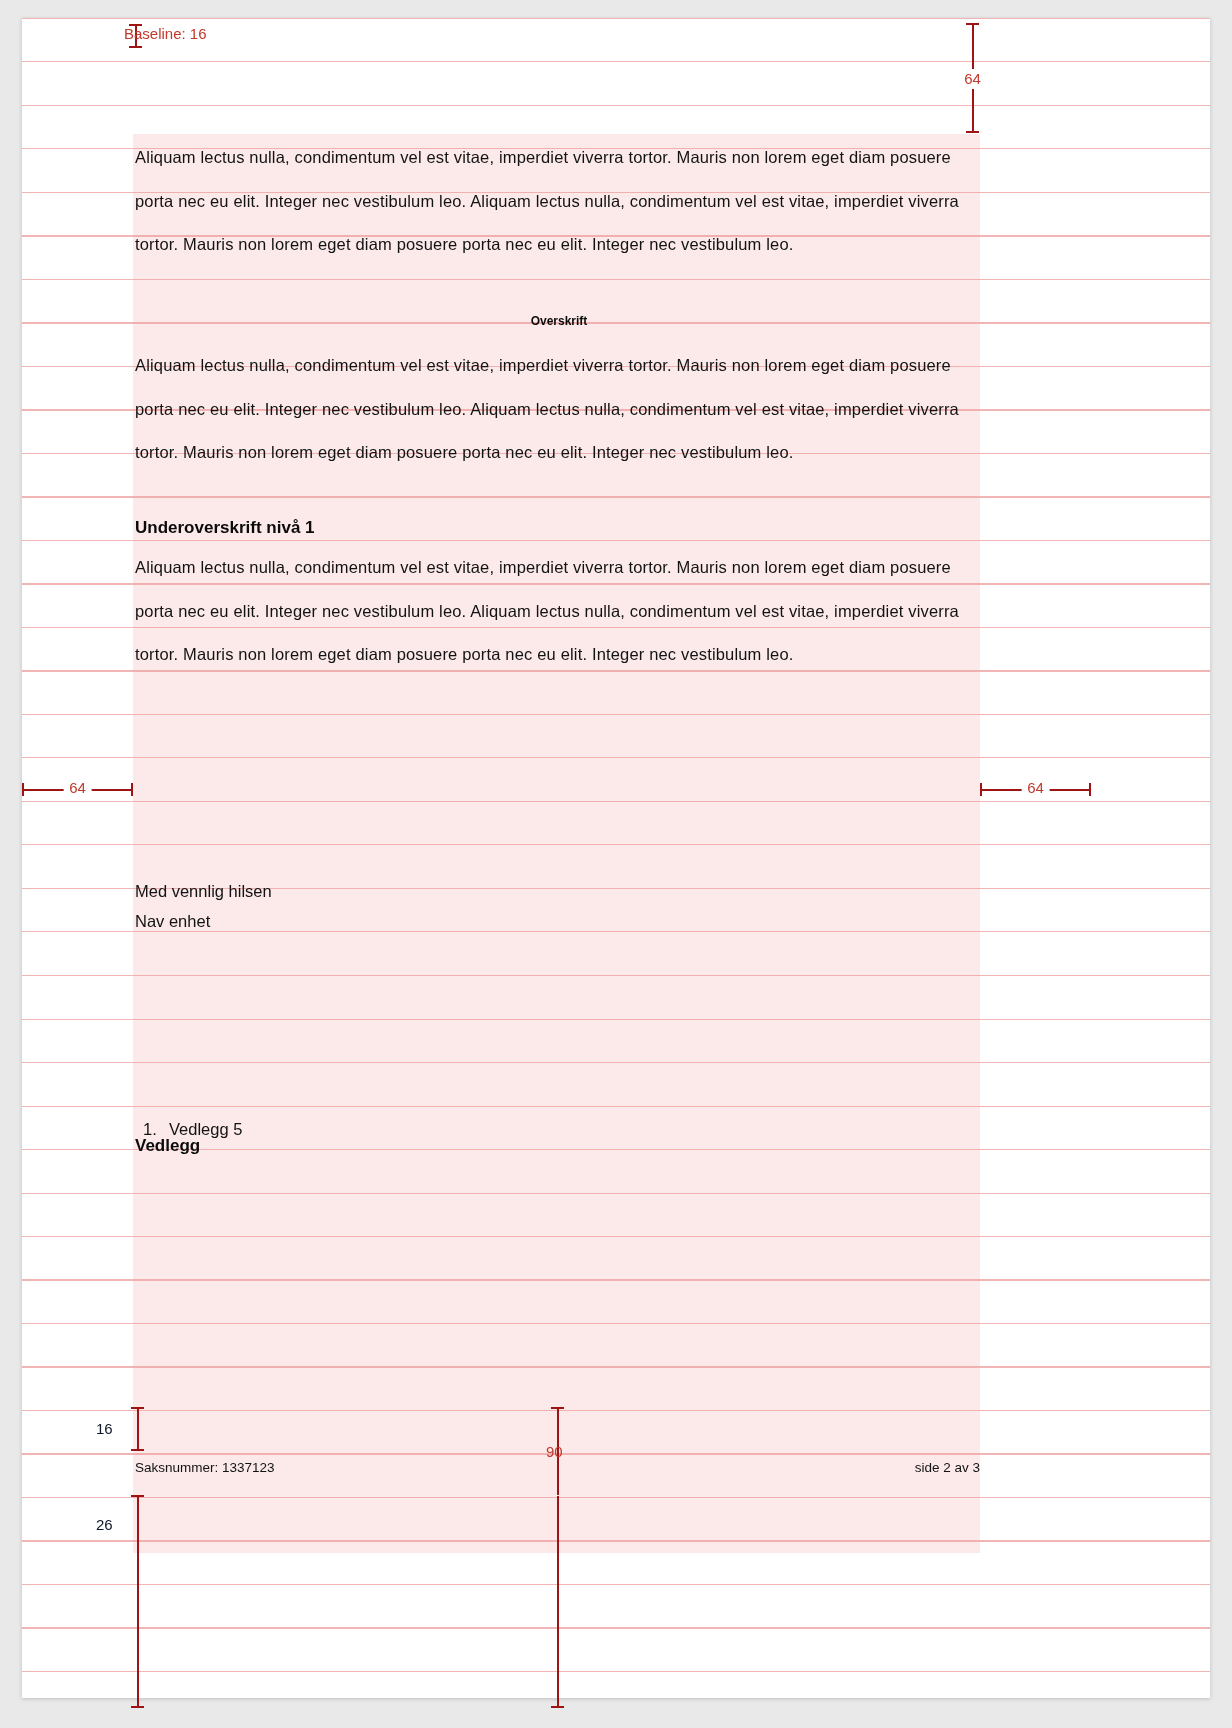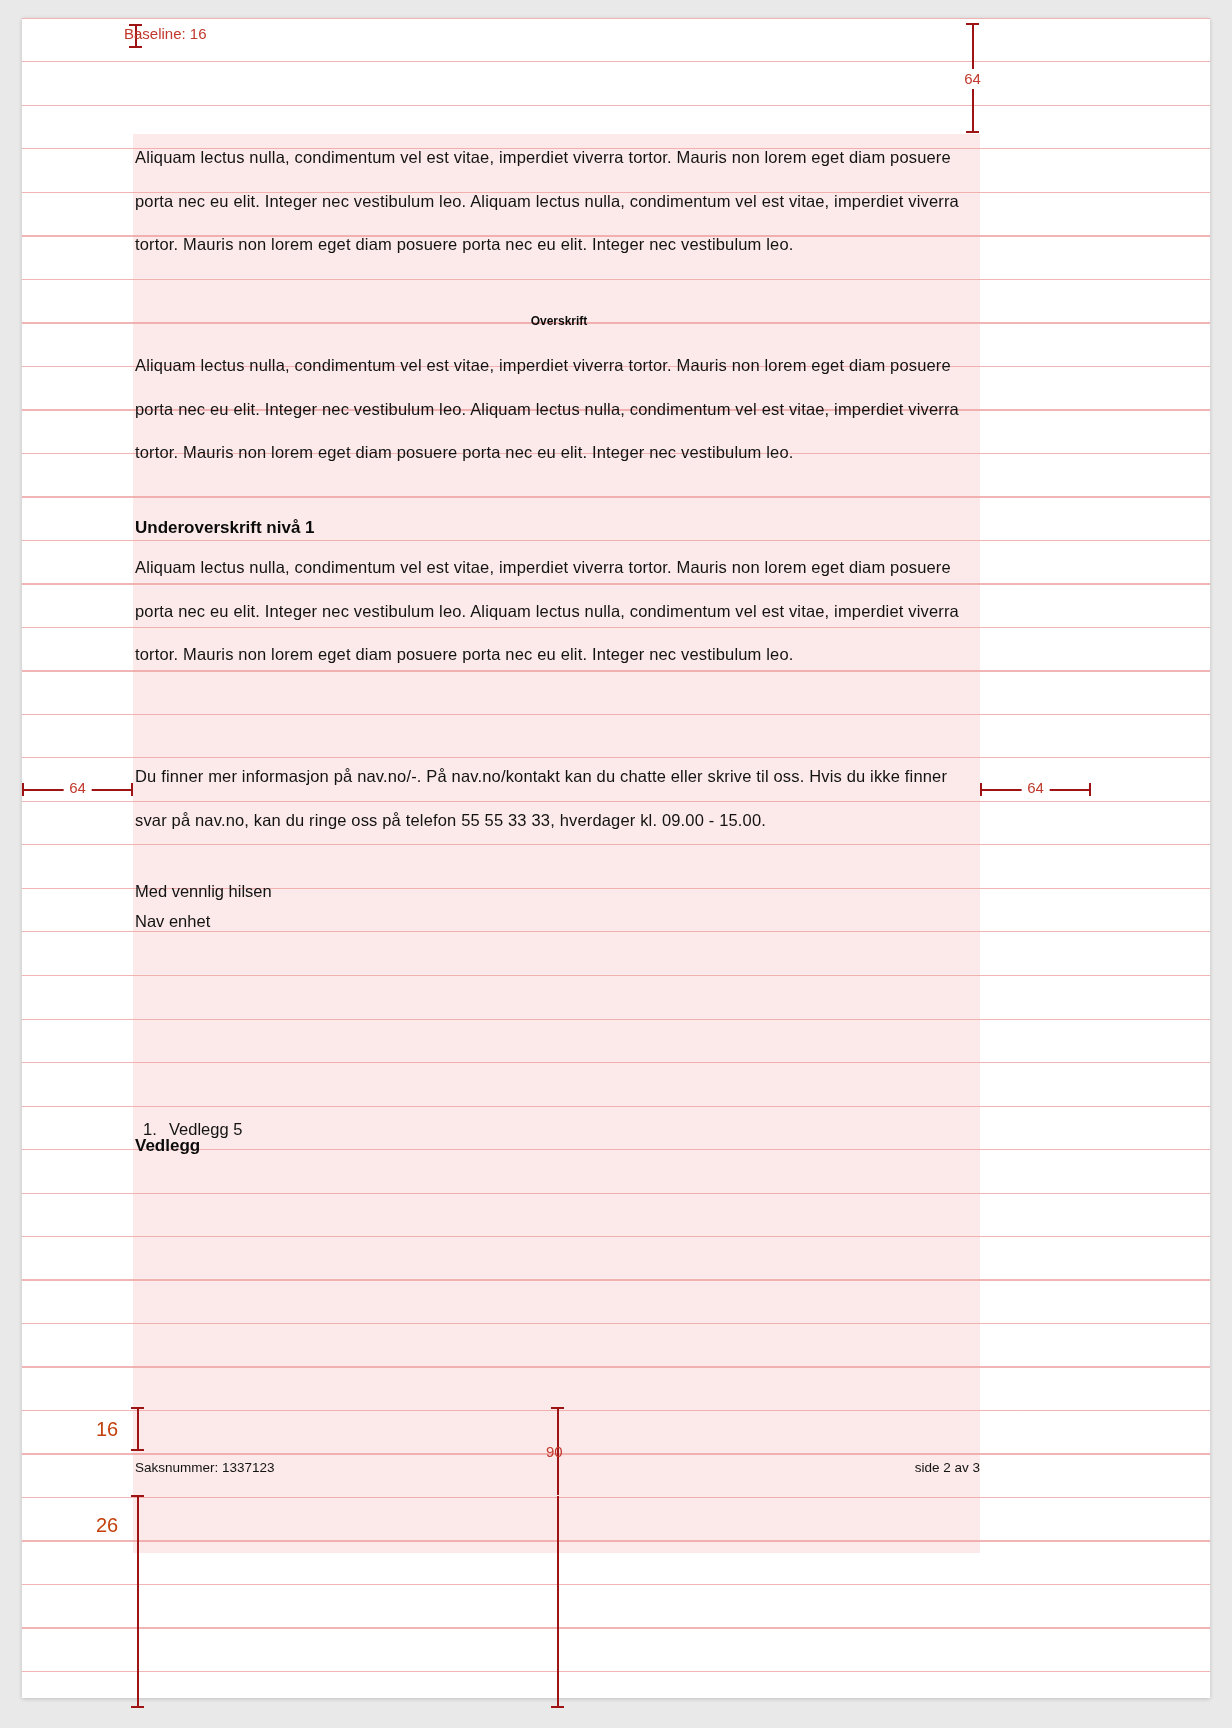--- a/index.html
+++ b/index.html
@@ -184,22 +184,22 @@
     transform: translateX(-50%);
     background: #ffffff;
     padding: 1px 4px;
     color: #c0392b;
     font-size: 15px;
     line-height: 18px;
   }
   .vcal .val.mid { top: 50%; margin-top: -9px; }
   .vcal-sidelabel {
     position: absolute;
-    color: #c2410c;
-    font-size: 20px;
+    color: #0f172a;
+    font-size: 15px;
     line-height: 18px;
   }
 </style>
 </head>
 <body>
 
 <div id="page">
 
   <div class="sheet"></div>
   <div class="baseline-grid"></div>
@@ -212,21 +212,20 @@
 
     <div class="h2" style="top:300px;">Overskrift</div>
 
     <div class="para" style="top:344px;">Aliquam lectus nulla, condimentum vel est vitae, imperdiet viverra tortor. Mauris non lorem eget diam posuere porta nec eu elit. Integer nec vestibulum leo. Aliquam lectus nulla, condimentum vel est vitae, imperdiet viverra tortor. Mauris non lorem eget diam posuere porta nec eu elit. Integer nec vestibulum leo.</div>
 
     <div class="h3" style="top:506px;">Underoverskrift nivå 1</div>
 
     <div class="para" style="top:546px;">Aliquam lectus nulla, condimentum vel est vitae, imperdiet viverra tortor. Mauris non lorem eget diam posuere porta nec eu elit. Integer nec vestibulum leo. Aliquam lectus nulla, condimentum vel est vitae, imperdiet viverra tortor. Mauris non lorem eget diam posuere porta nec eu elit. Integer nec vestibulum leo.</div>
 
 
-    <div class="para" style="top:755px; width:830px;">Du finner mer informasjon på nav.no/-. På nav.no/kontakt kan du chatte eller skrive til oss. Hvis du ikke finner svar på nav.no, kan du ringe oss på telefon 55 55 33 33, hverdager kl. 09.00 - 15.00.</div>
 
     <div class="line-text" style="top:870px;">Med vennlig hilsen</div>
     <div class="line-text" style="top:900px;">Nav enhet</div>
 
     <div class="h3" style="top:1124px;">Vedlegg</div>
 
     <div class="attachment-item" style="top:1108px;">
       <span class="num">1.</span><span>Vedlegg 5</span>
     </div>
 

